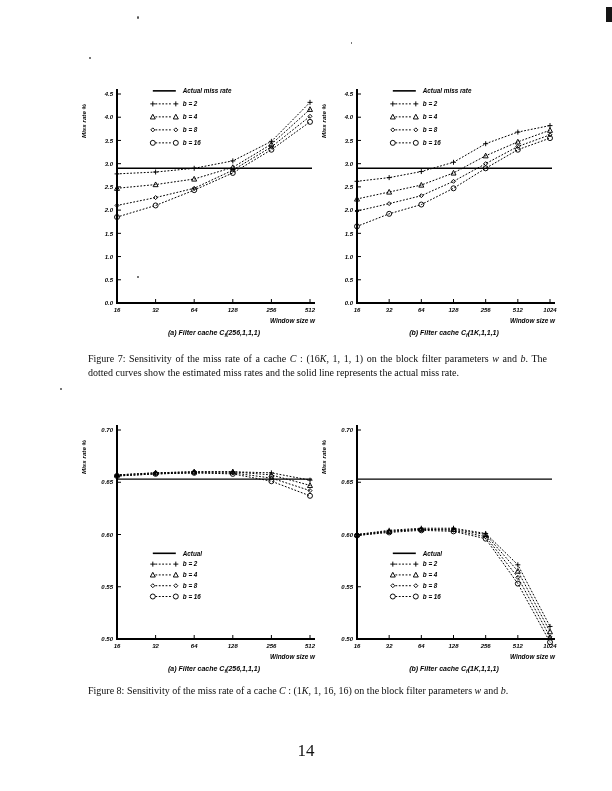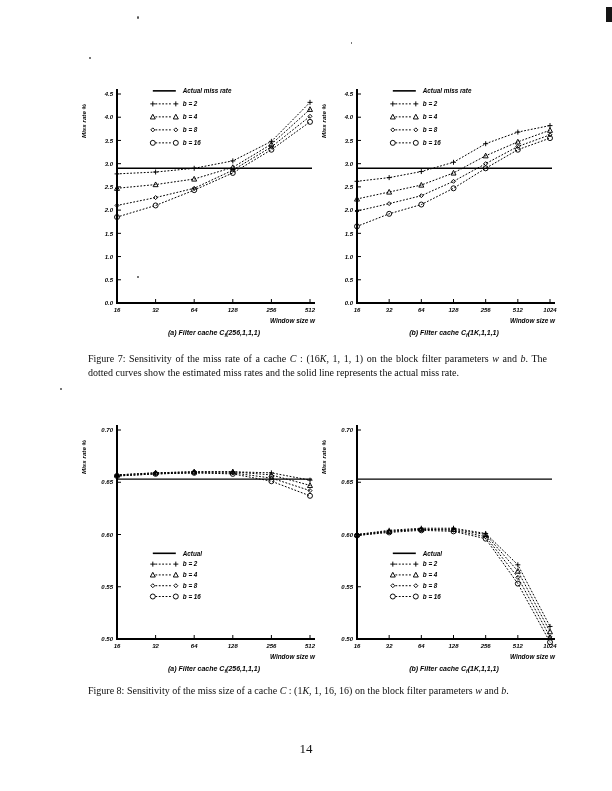--- a/index.html
+++ b/index.html
@@ -13,21 +13,21 @@
   .subcap{
     margin-left:41px;width:194px;text-align:center;margin-top:3px;
     font-family:"Liberation Sans",sans-serif;font-weight:bold;font-style:italic;font-size:7px;color:#000;
   }
   .sub{font-size:5px;vertical-align:-2px;}
   .figcap{
     position:absolute;margin:0;font-size:10px;line-height:1.42;
     text-align:justify;color:#0d0d0d;
   }
   .it{font-style:italic;}
-  .pagenum{position:absolute;left:0;right:0;text-align:center;font-size:13px;color:#111;}
+  .pagenum{position:absolute;left:0;right:0;text-align:center;font-size:17px;color:#111;}
   .mark{position:absolute;background:#151515;}
   .speck{position:absolute;background:#4a4a4a;border-radius:50%;}
 </style>
 </head>
 <body>
 
 <div class="mark" style="right:0;top:7px;width:6px;height:15px;"></div>
 <div class="speck" style="left:137px;top:16px;width:2px;height:3px;"></div>
 <div class="speck" style="left:89px;top:57px;width:2px;height:2px;"></div>
 <div class="speck" style="left:137px;top:276px;width:2px;height:2px;"></div>
@@ -449,15 +449,15 @@
           <line x1="79.81" y1="180.51" x2="96.81" y2="180.51" stroke="#000" stroke-width="1" stroke-dasharray="1 2.4" stroke-linecap="round"></line>
           <circle cx="76.81" cy="180.51" r="2.5" fill="none" stroke="#000" stroke-width="0.95"></circle>
           <circle cx="99.81" cy="180.51" r="2.5" fill="none" stroke="#000" stroke-width="0.95"></circle>
           <text x="106.81" y="182.70999999999998" font-size="6.3">b = 16</text>
         </g>
       </svg>
     </div>
   <div class="subcap"><span>(b) Filter cache C</span><span class="sub">f</span><span>(1K,1,1,1)</span></div>
 </div>
 
-<p class="figcap" style="left:88px;top:684px;width:459px;"><span>Figure 8: Sensitivity of the miss size of a cache </span><span class="it">C</span><span> : (1</span><span class="it">K</span><span>, 1, 16, 16) on the block filter parameters </span><span class="it">w</span><span> and </span><span class="it">b</span><span>.</span></p>
+<p class="figcap" style="left:88px;top:684px;width:459px;"><span>Figure 8: Sensitivity of the miss rate of a cache </span><span class="it">C</span><span> : (1</span><span class="it">K</span><span>, 1, 16, 16) on the block filter parameters </span><span class="it">w</span><span> and </span><span class="it">b</span><span>.</span></p>
 
 <div class="pagenum" style="top:741px;">14</div>
 
 </body></html>

